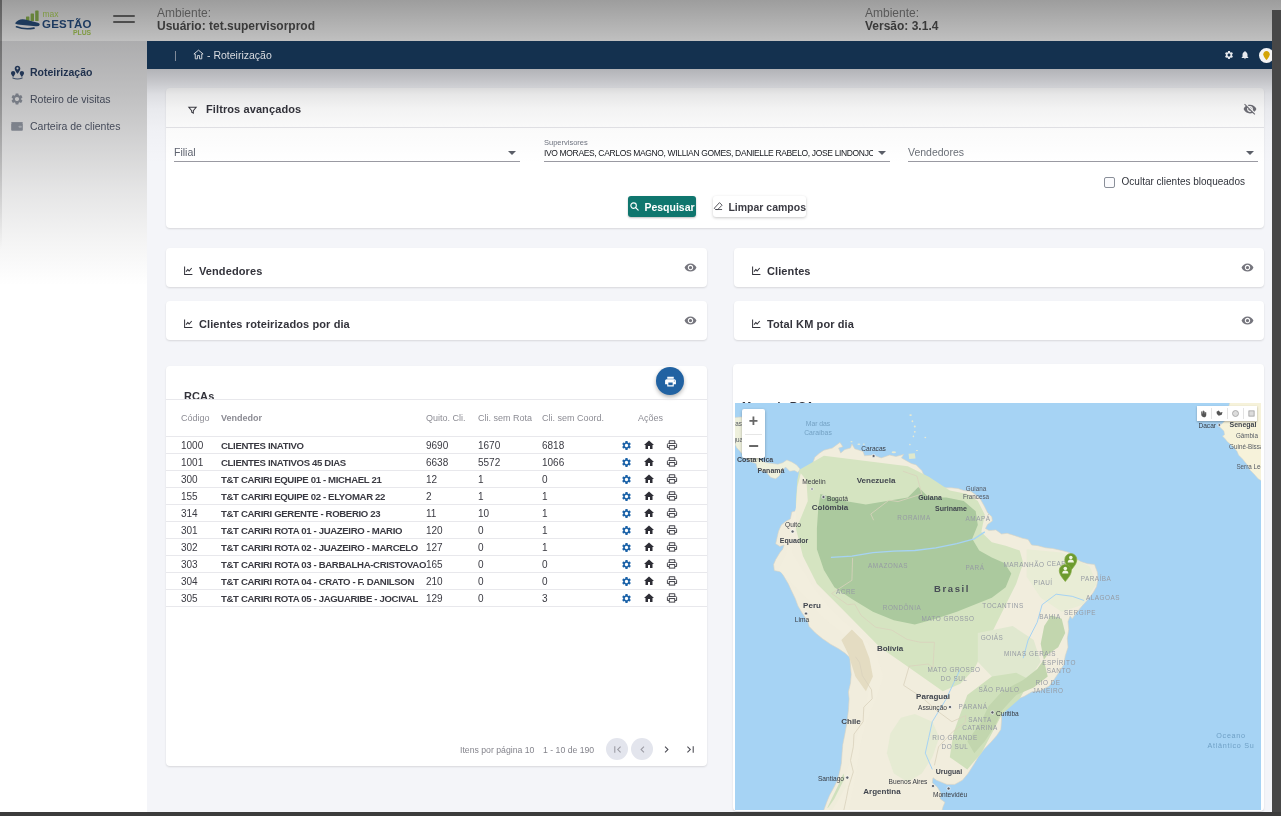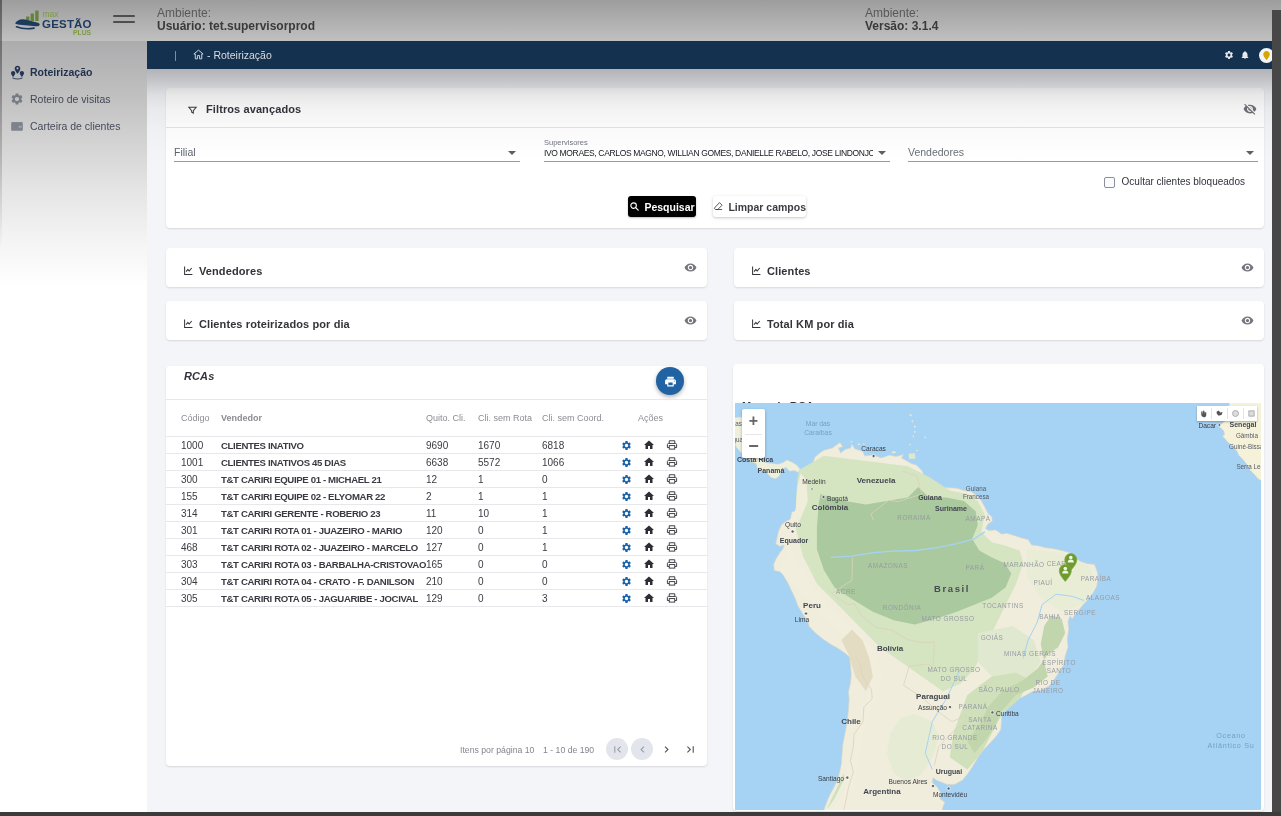--- a/index.html
+++ b/index.html
@@ -38,21 +38,21 @@
 
 
 #fcard { left:19px; top:19px; width:1098px; height:140px; }
 #fhead { position:absolute; left:0; top:0; width:100%; height:40px; border-bottom:1px solid #e4e4e8; }
 .field { position:absolute; border-bottom:1px solid #9a9aa2; }
 .flabel { position:absolute; left:0; bottom:3px; font-size:10.5px; color:#5f6470; }
 .fmini { position:absolute; left:0; top:6px; font-size:7.5px; color:#6f7480; }
 .fvalue { position:absolute; left:0; bottom:3px; font-size:8.5px; letter-spacing:-0.35px; color:#14171d; white-space:nowrap; overflow:hidden; width:calc(100% - 17px); }
 .farrow { position:absolute; right:4px; bottom:6px; width:0; height:0; border-left:4px solid transparent; border-right:4px solid transparent; border-top:4.5px solid #5b5f68; }
 .btn { position:absolute; height:21px; white-space:nowrap; border-radius:3px; font-size:10.5px; font-weight:bold; display:flex; align-items:center; justify-content:center; }
-#btnsearch { left:462px; top:108px; width:68px; background:#000000; color:#fff; box-shadow:0 1px 2px rgba(0,0,0,0.25); }
+#btnsearch { left:462px; top:108px; width:68px; background:#0f766e; color:#fff; box-shadow:0 1px 2px rgba(0,0,0,0.25); }
 #btnclear { left:547px; top:108px; width:93px; background:#fff; color:#3c3c44; box-shadow:0 1px 3px rgba(0,0,0,0.22); }
 #chkrow { position:absolute; right:19px; top:88px; font-size:10px; color:#30333b; }
 #chkbox { display:inline-block; width:11px; height:11px; border:1.5px solid #8a8f99; border-radius:2px; vertical-align:-2.5px; margin-right:7px; background:#fbfbfd; }
 
 
 .panel { height:39px; }
 .phead { position:absolute; left:17px; top:13px; }
 .peye { position:absolute; right:10px; top:13px; }
 
 
@@ -241,21 +241,21 @@
             <path d="M3.5 3.5 V20.5 H20.5" stroke="#33333b" stroke-width="2.2" fill="none"></path>
             <path d="M6.5 14.5 L10.5 10 L13.5 13 L19 6.5" stroke="#33333b" stroke-width="2.2" fill="none"></path>
           </svg><span class="ctitle">Clientes roteirizados por dia</span></div>
     <svg class="peye" width="13" height="13" viewBox="0 0 24 24">
           <path fill="#75757d" d="M12 4.5C7 4.5 2.73 7.61 1 12c1.73 4.39 6 7.5 11 7.5s9.27-3.11 11-7.5c-1.73-4.39-6-7.5-11-7.5zM12 17c-2.76 0-5-2.24-5-5s2.24-5 5-5 5 2.24 5 5-2.24 5-5 5zm0-8c-1.66 0-3 1.34-3 3s1.34 3 3 3 3-1.34 3-3-1.34-3-3-3z"></path>
         </svg>
   </div>
 
   <div id="rcacard" class="card">
     <div id="rcahead">
-      <div class="ctitle" style="position:absolute;left:18px;top:4px;font-style:italic;">RCAs</div>
+      <div class="ctitle" style="position:absolute;left:18px;top:24px;">RCAs</div>
       <div id="printbtn">
             <svg width="13" height="13" viewBox="0 0 24 24">
               <path fill="#fff" d="M19 8H5c-1.66 0-3 1.34-3 3v6h4v4h12v-4h4v-6c0-1.66-1.34-3-3-3zm-3 11H8v-5h8v5zm3-7c-.55 0-1-.45-1-1s.45-1 1-1 1 .45 1 1-.45 1-1 1zm-1-9H6v4h12V3z"></path>
             </svg>
           </div>
     </div>
     <table id="rca">
       <tbody>
             <tr>
               <th class="c1">Código</th>
@@ -403,21 +403,21 @@
                     <g fill="none" stroke="#2e2e36" stroke-width="1.8">
                       <path d="M6.5 8V3.5h11V8"></path>
                       <path d="M6 17H2.8v-6.1c0-1.1.9-2 2-2h14.4c1.1 0 2 .9 2 2V17H18"></path>
                       <rect x="6.5" y="13.2" width="11" height="7"></rect>
                     </g>
                   </svg>
                 </div>
               </td>
             </tr>
 <tr>
-              <td class="c1">468</td>
+              <td class="c1">302</td>
               <td class="c2">T&amp;T CARIRI ROTA 02 - JUAZEIRO - MARCELO</td>
               <td class="c3">127</td>
               <td class="c4">0</td>
               <td class="c5">1</td>
               <td class="c6">
                 <div class="acticons">
                   <svg width="11" height="11" viewBox="0 0 24 24">
                     <path fill="#1b62a8" d="M19.14 12.94c.04-.3.06-.61.06-.94 0-.32-.02-.64-.07-.94l2.03-1.58c.18-.14.23-.41.12-.61l-1.92-3.32c-.12-.22-.37-.29-.59-.22l-2.39.96c-.5-.38-1.03-.7-1.62-.94l-.36-2.54c-.04-.24-.24-.41-.48-.41h-3.84c-.24 0-.43.17-.47.41l-.36 2.54c-.59.24-1.13.57-1.62.94l-2.39-.96c-.22-.08-.47 0-.59.22L2.74 8.87c-.12.21-.08.47.12.61l2.03 1.58c-.05.3-.09.63-.09.94s.02.64.07.94l-2.03 1.58c-.18.14-.23.41-.12.61l1.92 3.32c.12.22.37.29.59.22l2.39-.96c.5.38 1.03.7 1.62.94l.36 2.54c.05.24.24.41.48.41h3.84c.24 0 .44-.17.47-.41l.36-2.54c.59-.24 1.13-.56 1.62-.94l2.39.96c.22.08.47 0 .59-.22l1.92-3.32c.12-.22.07-.47-.12-.61l-2.01-1.58zM12 15.6c-1.98 0-3.6-1.62-3.6-3.6s1.62-3.6 3.6-3.6 3.6 1.62 3.6 3.6-1.62 3.6-3.6 3.6z"></path>
                   </svg>
                   <svg width="12" height="12" viewBox="0 0 24 24">

